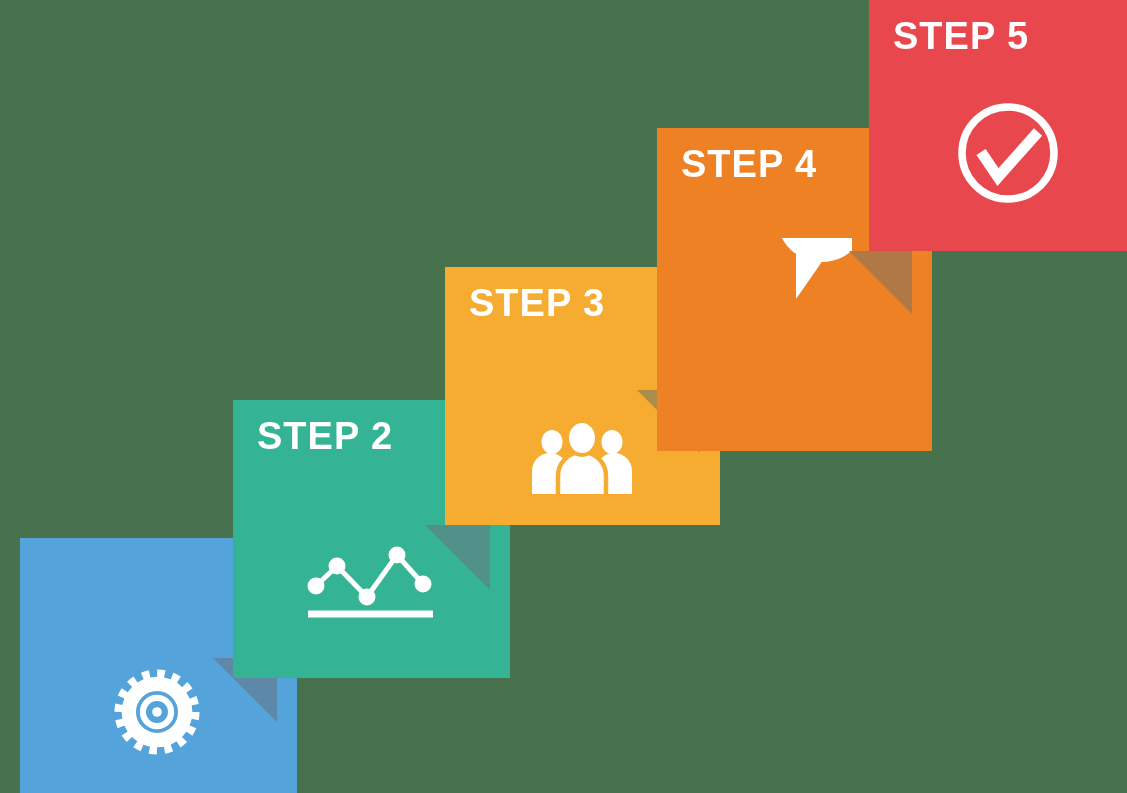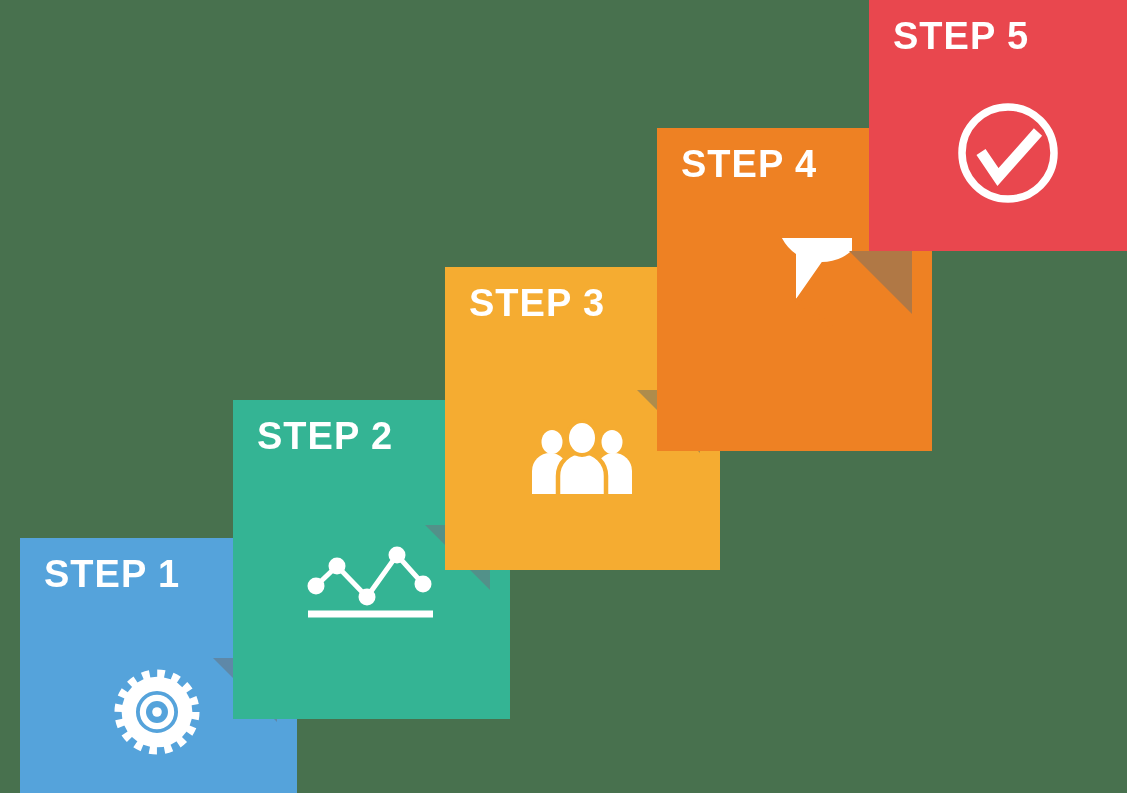--- a/index.html
+++ b/index.html
@@ -26,43 +26,42 @@
   .icon{
     position:absolute;
     display:block;
   }
   .shadow{
     position:absolute;
     clip-path:polygon(0 0, 100% 0, 100% 100%);
   }
   
   .s1{left:0px;   top:538px; width:277px; height:255px;}
-  .s2{left:213px; top:400px; width:277px; height:319px;}
-  .s3{left:425px; top:267px; width:275px; height:303px;}
+  .s2{left:213px; top:400px; width:277px; height:278px;}
+  .s3{left:425px; top:267px; width:275px; height:258px;}
   .s4{left:637px; top:128px; width:275px; height:323px;}
   .s5{left:849px; top:0px;   width:278px; height:251px;}
   
   .sh2{left:213px; top:658px; width:64px; height:64px;}
   .sh3{left:425px; top:525px; width:65px; height:65px;}
   .sh4{left:637px; top:390px; width:63px; height:63px;}
   .sh5{left:849px; top:251px; width:63px; height:63px;}
   
   .i1{left:94px;  top:131px; width:86px;  height:86px;}
   .i2{left:70px;  top:143px; width:135px; height:78px;}
   .i3{left:77px;  top:145px; width:120px; height:82px;}
   .i4{left:85px;  top:110px; width:110px; height:118px;}
   .i5{left:86px;  top:100px; width:106px; height:106px;}
 </style>
 </head>
 <body>
 
 <div class="canvas" style="background-color: rgb(72, 113, 78);">
 
   <div class="card s1" style="--c: #55A3DB;">
-    <div class="label">STEP 1</div>
     <svg class="icon i1" viewBox="0 0 90 90">
       <circle cx="45" cy="45" r="40" fill="none" stroke="#ffffff" stroke-width="9" stroke-dasharray="7.85 7.85"></circle>
       <circle cx="45" cy="45" r="37" fill="#ffffff"></circle>
       <circle cx="45" cy="45" r="20" fill="none" stroke="var(--c)" stroke-width="4"></circle>
       <circle cx="45" cy="45" r="11.5" fill="var(--c)"></circle>
       <circle cx="45" cy="45" r="5" fill="#ffffff"></circle>
     </svg>
   </div>
 
   <div class="shadow sh2" style="background-color: rgb(94, 136, 168);"></div>

